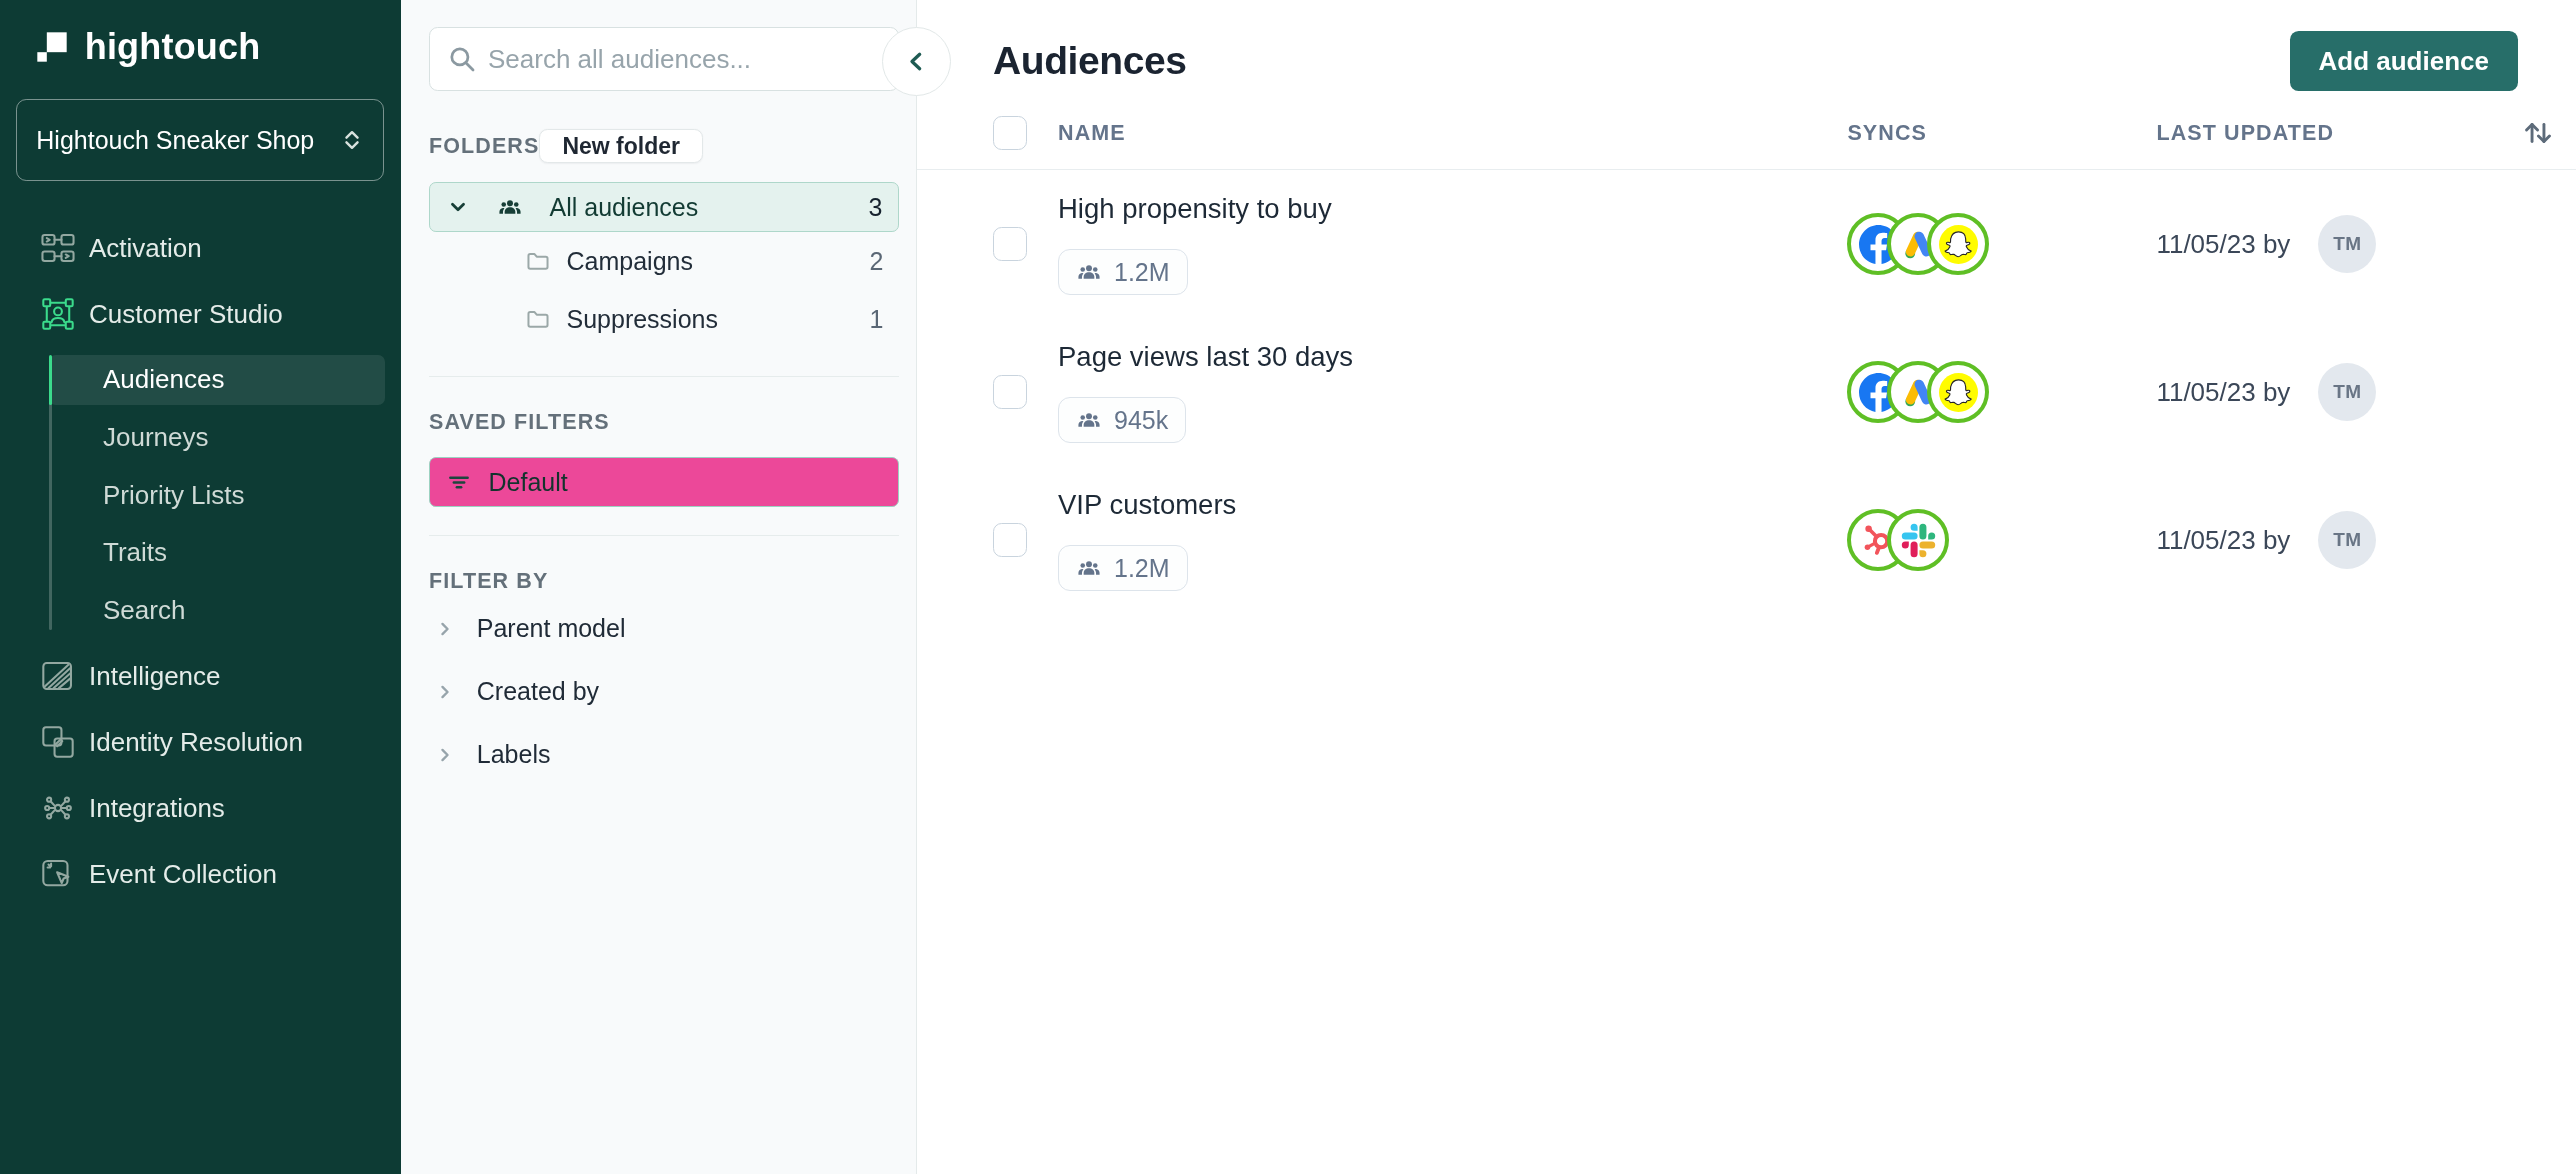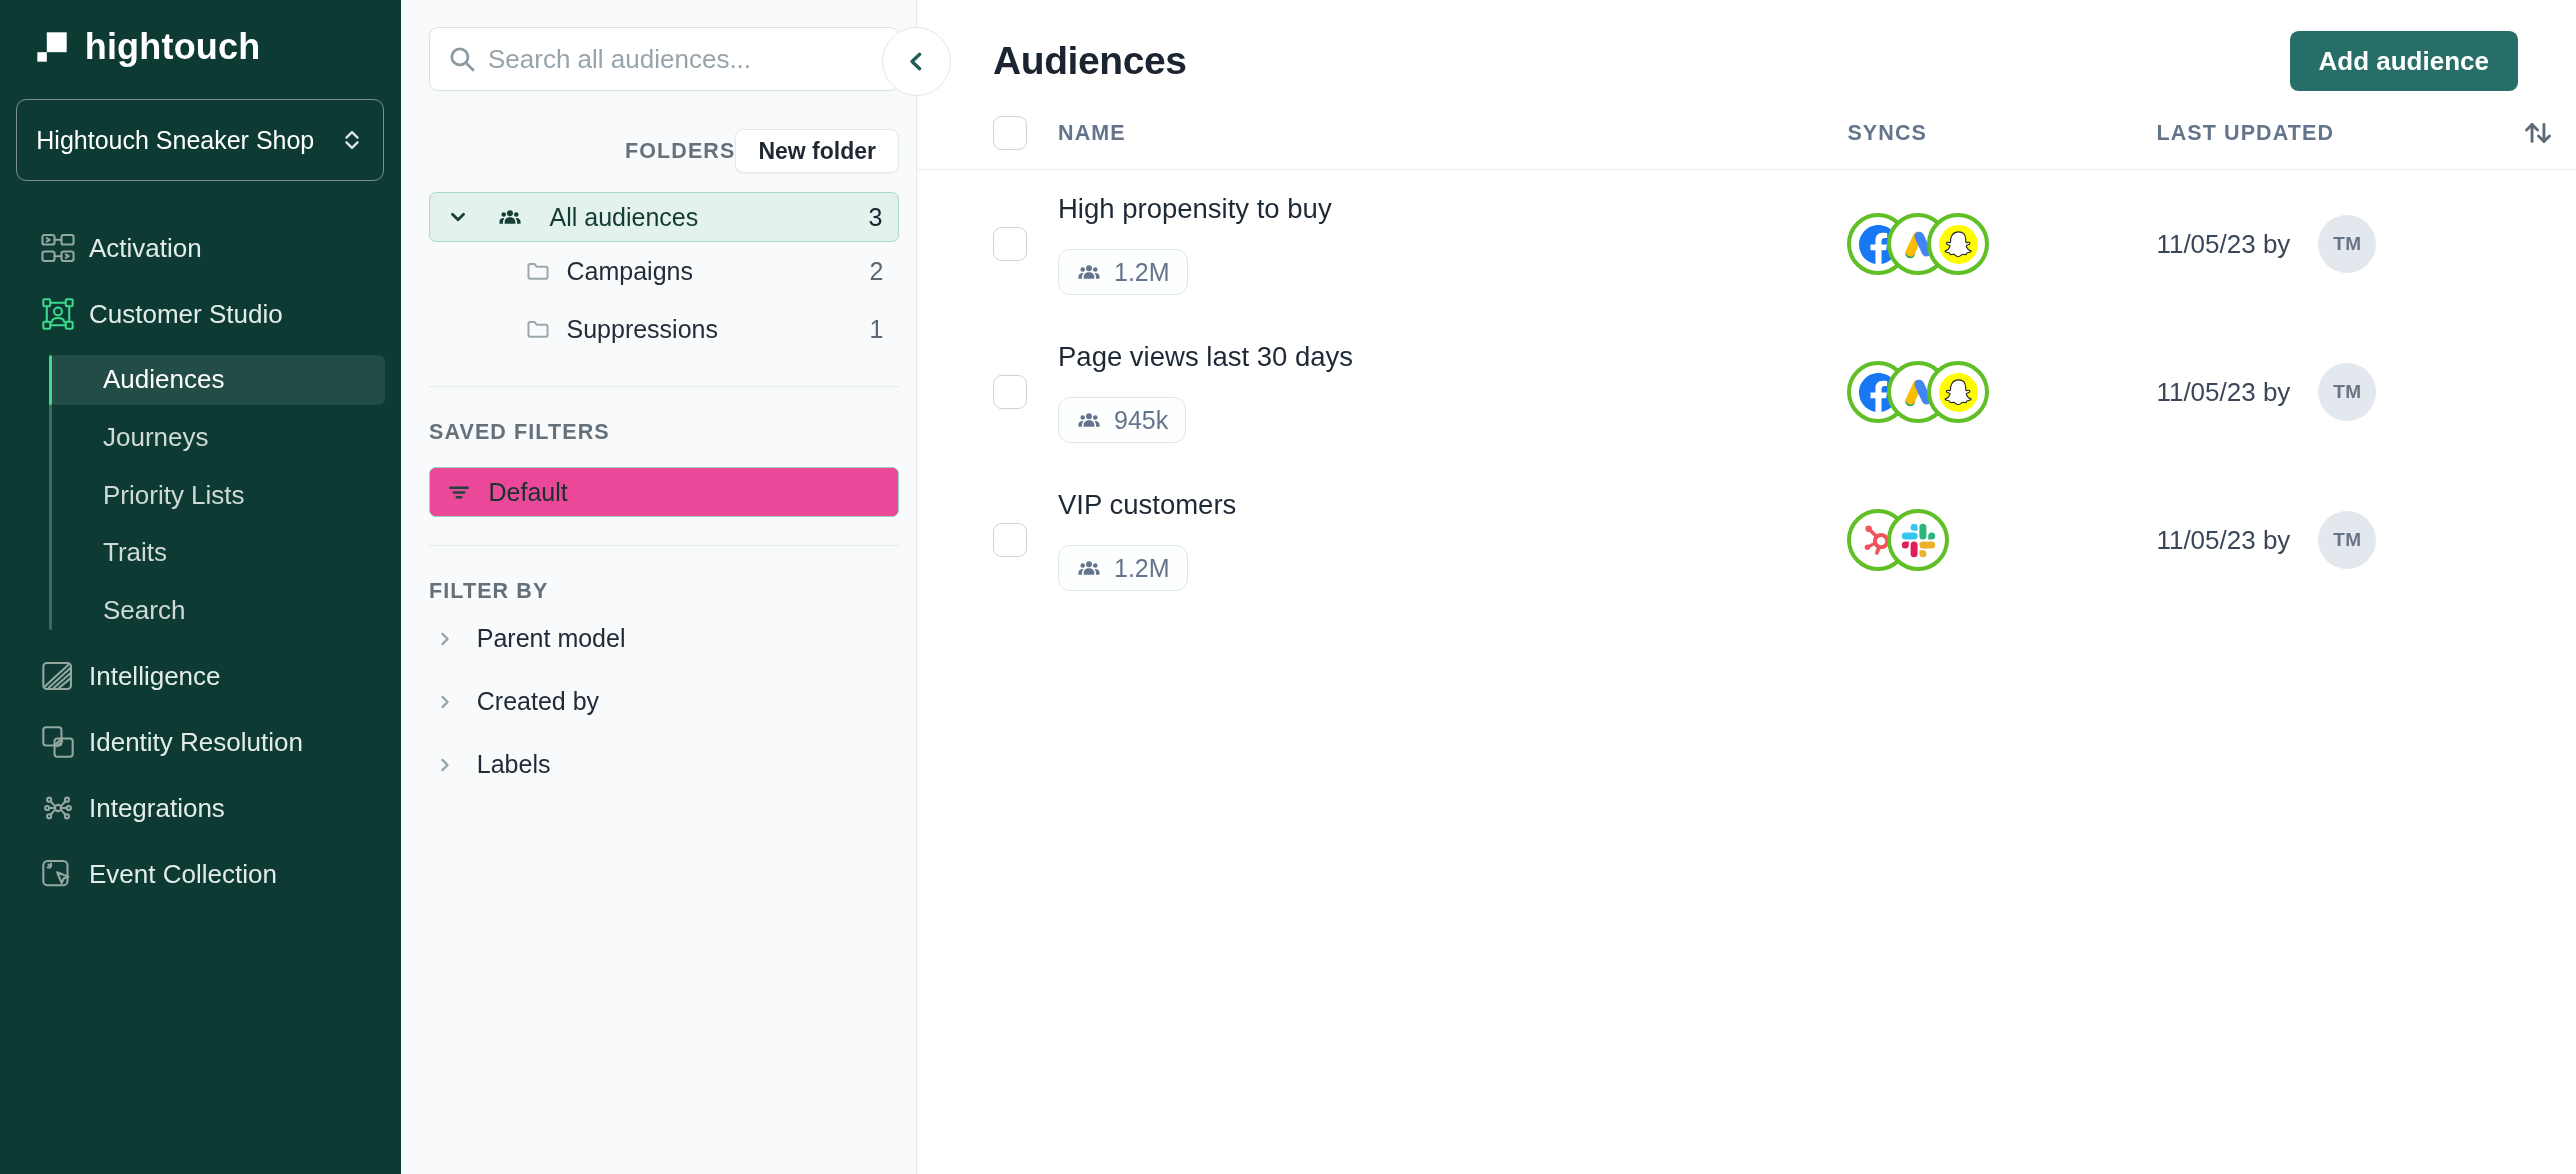--- a/index.html
+++ b/index.html
@@ -31,23 +31,23 @@
   .panel { width:516px; min-width:516px; background:#F8FAFB; border-right:1.7px solid #E4EAEA;
     position:relative; padding:0 17px 0 28px; height:100%; }
   .search-wrap { position:relative; margin-top:27px; }
   .search-wrap svg { position:absolute; left:15.5px; top:14.6px; width:34px; height:34px; }
   .search-input { width:100%; height:64px; border:1.7px solid #D8E1E1; border-radius:8.6px; background:#fff;
     padding:0 17px 0 58px; font-size:26px; color:#334155; outline:none; font-family:inherit; }
   .search-input::placeholder { color:#97A4AB; }
   .collapse-btn { position:absolute; top:27px; right:-35px; width:69px; height:69px; border-radius:50%;
     background:#fff; border:1.7px solid #E2E8E8; display:flex; align-items:center; justify-content:center;
     z-index:6; cursor:pointer; }
-  .sec-row { margin-top:38px; display:flex; align-items:center; justify-content:flex-end; }
+  .sec-row { margin-top:38px; display:flex; align-items:center; justify-content:flex-start; }
   .sec-label { font-size:21.5px; font-weight:700; color:#64707A; letter-spacing:1.1px; }
-  .new-folder { height:44px; padding:0 22px; background:#fff; border:1.7px solid #E3E8E9; border-radius:8.6px;
+  .new-folder { height:34px; padding:0 22px; background:#fff; border:1.7px solid #E3E8E9; border-radius:8.6px;
     font-size:23px; font-weight:600; color:#1F2732; box-shadow:0 0.9px 1.7px rgba(16,24,40,.05);
     cursor:pointer; font-family:inherit; }
   .folder-sel { margin-top:19px; height:50px; border:1.7px solid #AED7CA; background:#E4F2EE; border-radius:6.9px;
     display:flex; align-items:center; gap:27px; padding:0 15.5px; cursor:pointer; }
   .folder-sel .f-name { flex:1; font-size:25px; font-weight:500; color:#123B33; }
   .folder-sel .f-count { font-size:25px; color:#16222E; }
   .folder-child { height:58px; display:flex; align-items:center; gap:15.5px; padding:0 15.5px 0 96px; cursor:pointer; }
   .folder-child .f-name { flex:1; font-size:25px; color:#222D39; }
   .folder-child .f-count { font-size:25px; color:#5A6775; }
   .divider { height:1.7px; background:#E6ECEC; margin-top:27.5px; }

